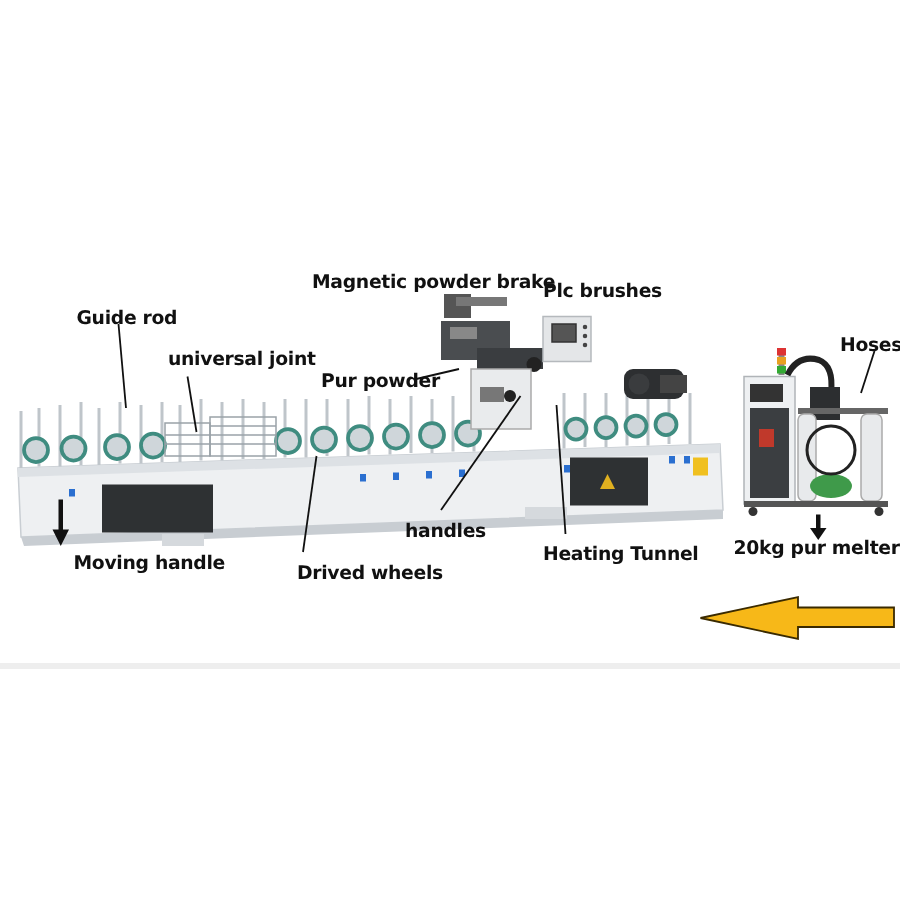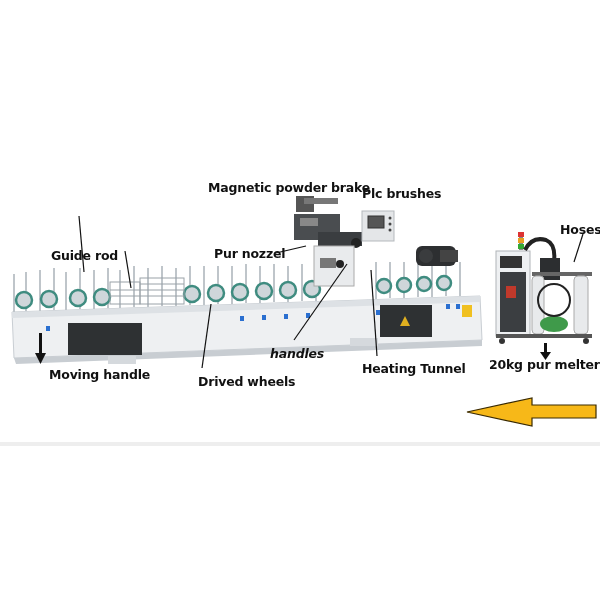--- a/index.html
+++ b/index.html
@@ -167,22 +167,23 @@
 
     <g>
       <polygon points="467,412 532,398 532,405 596,405 596,418 532,418 532,426" fill="#f7b818" stroke="#3a2a00" stroke-width="1.2" stroke-linejoin="miter"></polygon>
     </g>
   </svg>
 
   <div class="divider"></div>
 
   <div class="label" style="left:208px;top:180px;text-align:right;">Magnetic powder brake</div>
   <div class="label" style="left:362px;top:186px;">Plc brushes</div>
-  <div class="label" style="left:51px;top:204px;margin-top:44px;">Guide rod</div>
+  <div class="label" style="left:51px;top:204px;">Guide rod</div>
   <div class="label" style="left:560px;top:222px;text-align:center;">Hoses</div>
-  <div class="label" style="left:214px;top:246px;">Pur nozzel</div>
-  <div class="label" style="left:270px;top:346px;font-style:italic;">handles</div>
+  <div class="label" style="left:112px;top:231px;">universal joint</div>
+  <div class="label" style="left:214px;top:246px;">Pur powder</div>
+  <div class="label" style="left:270px;top:346px;">handles</div>
   <div class="label" style="left:33px;top:367px;margin-left:16px;">Moving handle</div>
   <div class="label" style="left:198px;top:374px;">Drived wheels</div>
   <div class="label" style="left:362px;top:361px;">Heating Tunnel</div>
   <div class="label" style="left:489px;top:357px;">20kg pur melters</div>
 
 </div>
 
 </body></html>

